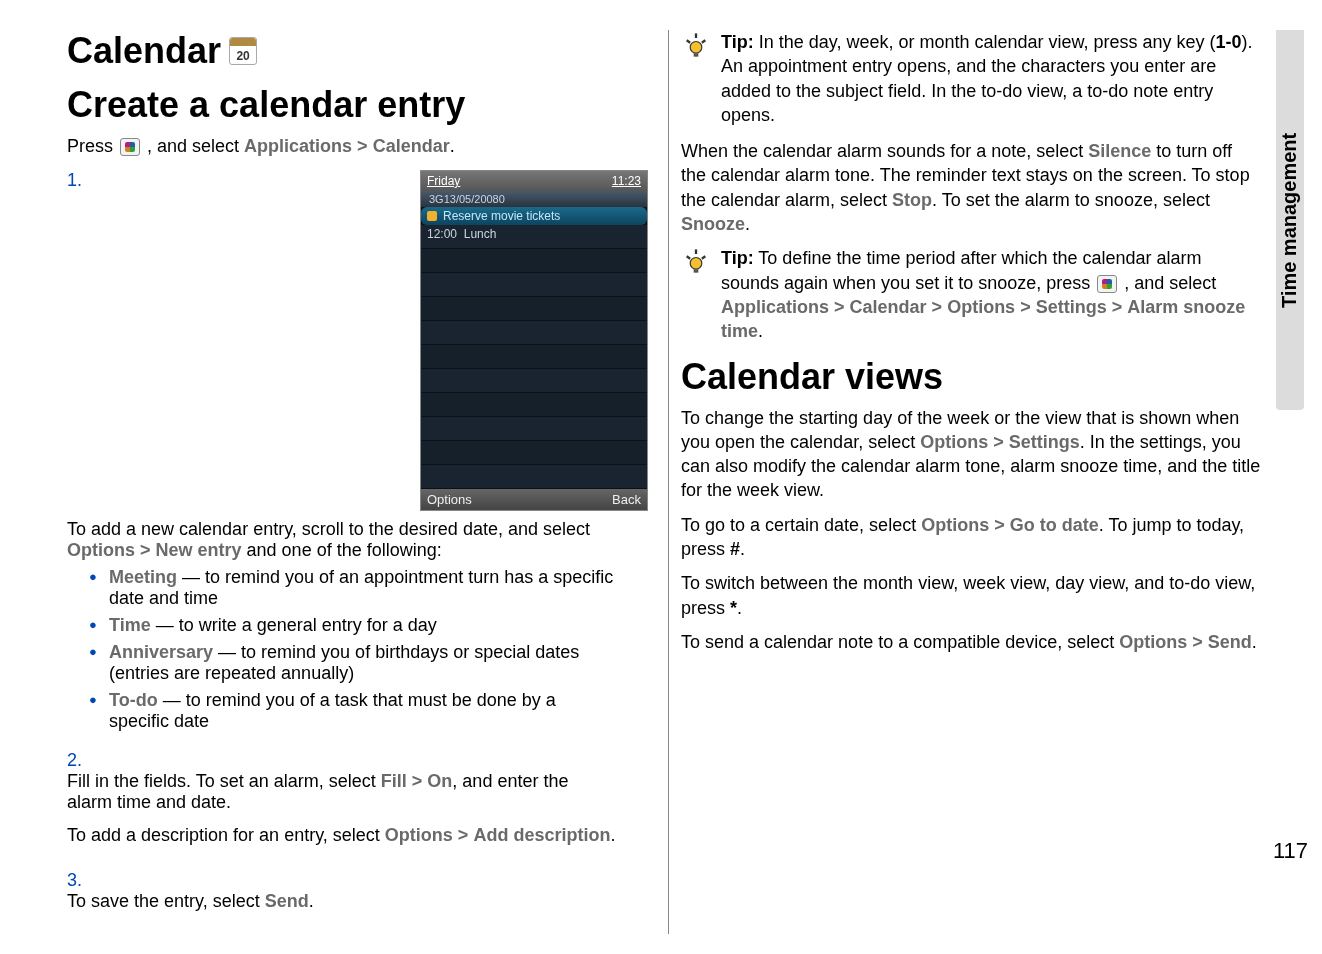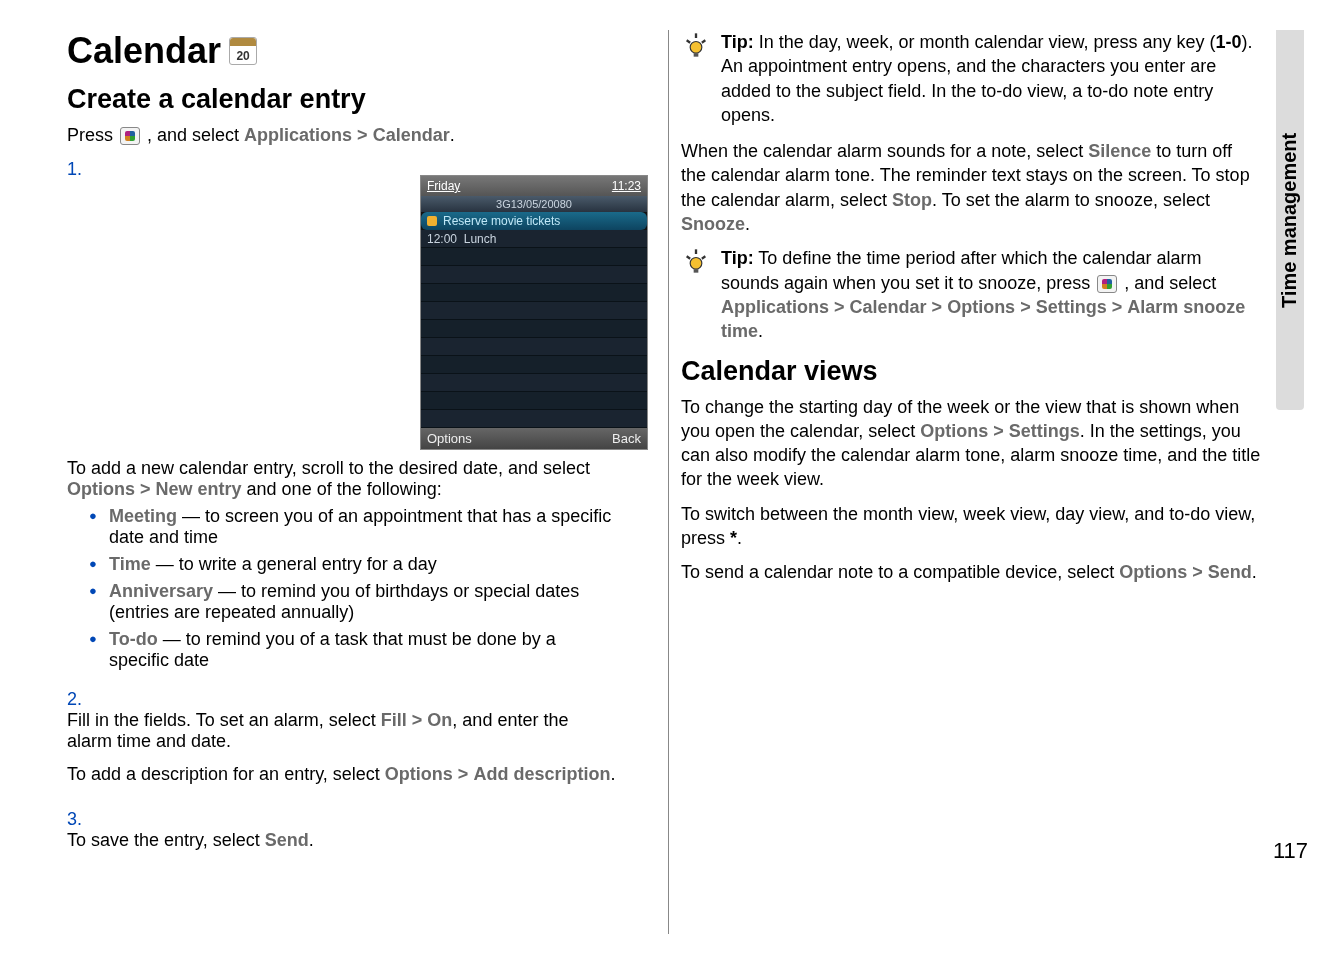--- a/index.html
+++ b/index.html
@@ -25,81 +25,81 @@
   .col-right { padding-left: 12px; padding-right: 10px; }
   h1 {
     font-size: 36px;
     font-weight: bold;
     margin-bottom: 6px;
     display: flex;
     align-items: center;
     gap: 8px;
   }
   h2 {
-    font-size: 27px;
+    font-size: 36px;
     font-weight: bold;
     margin-top: 12px;
     margin-bottom: 8px;
   }
   p { margin-bottom: 10px; line-height: 1.35; }
   .press-line { margin-bottom: 12px; }
   .kw { color: #6a6a6a; font-weight: bold; }
   .link { color: #0000cc; text-decoration: underline; }
   ol { list-style: none; margin-top: 4px; }
   ol > li { margin-bottom: 12px; }
   .num { color: #0047b6; display: inline-block; width: 28px; vertical-align: top;}
   .li-body { display: inline-block; width: calc(100% - 30px); vertical-align: top;}
   .bullets { list-style: none; margin-top: 6px; margin-left: 22px; }
   .bullets li { margin-bottom: 6px; position: relative; padding-left: 20px;}
   .bullets li::before {
     content: "●"; color: #0047b6; position: absolute; left: 0; top: 2px; font-size: 13px;
   }
   .float-shot {
     float: right;
     width: 228px;
-    margin: 16px 0 8px 10px;
+    margin: 0 0 8px 10px;
     border: 1px solid #888;
     background: #111;
     color: #ddd;
     font-size: 12px;
   }
   .shot-top {
     background: linear-gradient(#777, #555);
     color: #fff;
     padding: 3px 6px;
     display: flex;
     justify-content: space-between;
     text-decoration: underline;
   }
   .shot-date {
     background: linear-gradient(#4a5a6a, #283340);
     text-align: center;
     padding: 2px 0;
     color: #c9d4df;
     font-size: 11px;
-    display:flex; justify-content:center; padding:2px 8px;
+    display:flex; justify-content:flex-start; padding:2px 8px;
   }
   .shot-hl {
     background: linear-gradient(#1a6a8a, #0d4460);
     color: #bfe7f7;
     padding: 2px 6px;
     display: flex;
     align-items: center;
     gap: 6px;
     font-size: 12px;
     border-radius: 6px;
   }
   .shot-hl .dot { width:10px; height:10px; background:#f0b030; border-radius:2px; display:inline-block;}
   .shot-row {
     background: #15202a;
     padding: 2px 6px;
     color: #c9d4df;
     font-size: 12px;
     border-bottom: 1px solid #0a1218;
-    height: 18px;
+    height: 24px;
   }
   .shot-body { background:#11161c; }
   .shot-body .shot-row:nth-child(odd){ background:#1a2430;}
   .shot-bottom {
     background: linear-gradient(#666, #444);
     display: flex;
     justify-content: space-between;
     padding: 3px 6px;
     color: #eee;
     font-size: 13px;
@@ -221,21 +221,21 @@
         </div>
 
         <span class="num">1.</span>
         <span class="li-body">
           <span>To add a new calendar entry, scroll to the desired date, and select </span><span class="kw">Options</span>
           <span class="kw">&gt;</span>
           <span class="kw">New entry</span><span> and one of the following:</span>
 
           <ul class="bullets">
             <li>
-              <span class="kw">Meeting</span><span>  — to screen you of an appointment that has a specific date and time</span>
+              <span class="kw">Meeting</span><span>  — to remind you of an appointment turn has a specific date and time</span>
             </li>
             <li>
               <span class="kw">Time</span><span> — to write a general entry for a day</span>
             </li>
             <li>
               <span class="kw">Anniversary</span><span> — to remind you of birthdays or special dates (entries are repeated annually)</span>
             </li>
             <li>
               <span class="kw">To-do</span><span> — to remind you of a task that must be done by a specific date</span>
             </li>
@@ -311,20 +311,25 @@
     </div>
 
     <h2>Calendar views</h2>
 
     <p>
       <span>To change the starting day of the week or the view that is shown when you open the calendar, select </span><span class="kw">Options</span>
       <span class="kw">&gt;</span>
       <span class="kw">Settings</span><span>. In the settings, you can also modify the calendar alarm tone, alarm snooze time, and the title for the week view.</span>
     </p>
 
+    <p>
+      <span>To go to a certain date, select </span><span class="kw">Options</span>
+      <span class="kw">&gt;</span>
+      <span class="kw">Go to date</span><span>. To jump to today, press </span><span class="hash">#</span><span>.</span>
+    </p>
 
     <p>
       <span>To switch between the month view, week view, day view, and to-do view, press </span><span class="hash">*</span><span>.</span>
     </p>
 
     <p>
       <span>To send a calendar note to a compatible device, select </span><span class="kw">Options</span>
       <span class="kw">&gt;</span>
       <span class="kw">Send</span><span>.</span>
     </p>

